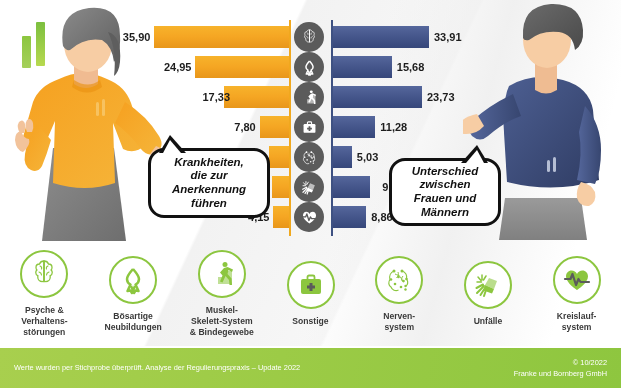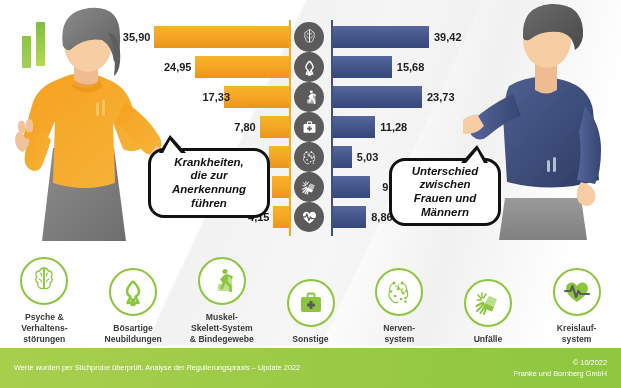--- a/index.html
+++ b/index.html
@@ -119,21 +119,21 @@
     content: ""; position: absolute;
     left: -11px; top: 5px;
     border-left: 11px solid transparent;
     border-right: 7px solid transparent;
     border-bottom: 13px solid #fff;
   }
 
   
   .legend {
     position: absolute; left: 0; top: 243px; width: 621px; height: 102px;
-    display: flex; align-items: flex-end;
+    display: flex; align-items: center;
   }
   .legend-item {
     flex: 1 1 0;
     display: flex; flex-direction: column; align-items: center;
   }
   .legend-circle {
     width: 48px; height: 48px; border-radius: 50%;
     border: 2px solid #8cc63f;
     display: flex; align-items: center; justify-content: center;
     background: #ffffff;
@@ -271,21 +271,21 @@
         <div class="val val-l" style="left: 213.75px; top: 98px; width: 42px;">7,80</div>
         <div class="bar-left" style="left: 268.675px; top: 128px; width: 20.325px;"></div>
         <div class="val val-l" style="left: 222.675px; top: 128px; width: 42px;">5,42</div>
         <div class="bar-left" style="left: 272.275px; top: 158px; width: 16.725px;"></div>
         <div class="val val-l" style="left: 226.275px; top: 158px; width: 42px;">4,46</div>
         <div class="bar-left" style="left: 273.438px; top: 188px; width: 15.5625px;"></div>
         <div class="val val-l" style="left: 227.438px; top: 188px; width: 42px;">4,15</div>
       </div>
     <div class="bars-right">
         <div class="bar-right" style="left: 333px; top: 8px; width: 96px;"></div>
-        <div class="val val-r" style="left: 434px; top: 8px; width: 44px;">39,42</div>
+        <div class="val val-r" style="left: 434px; top: 8px; width: 44px;">33,91</div>
         <div class="bar-right" style="left: 333px; top: 38px; width: 58.8px;"></div>
         <div class="val val-r" style="left: 396.8px; top: 38px; width: 44px;">15,68</div>
         <div class="bar-right" style="left: 333px; top: 68px; width: 88.9875px;"></div>
         <div class="val val-r" style="left: 426.988px; top: 68px; width: 44px;">23,73</div>
         <div class="bar-right" style="left: 333px; top: 98px; width: 42.3px;"></div>
         <div class="val val-r" style="left: 380.3px; top: 98px; width: 44px;">11,28</div>
         <div class="bar-right" style="left: 333px; top: 128px; width: 18.8625px;"></div>
         <div class="val val-r" style="left: 356.863px; top: 128px; width: 44px;">5,03</div>
         <div class="bar-right" style="left: 333px; top: 158px; width: 36.75px;"></div>
         <div class="val val-r" style="left: 371px; top: 158px; width: 44px; text-align: center;">9,80</div>

